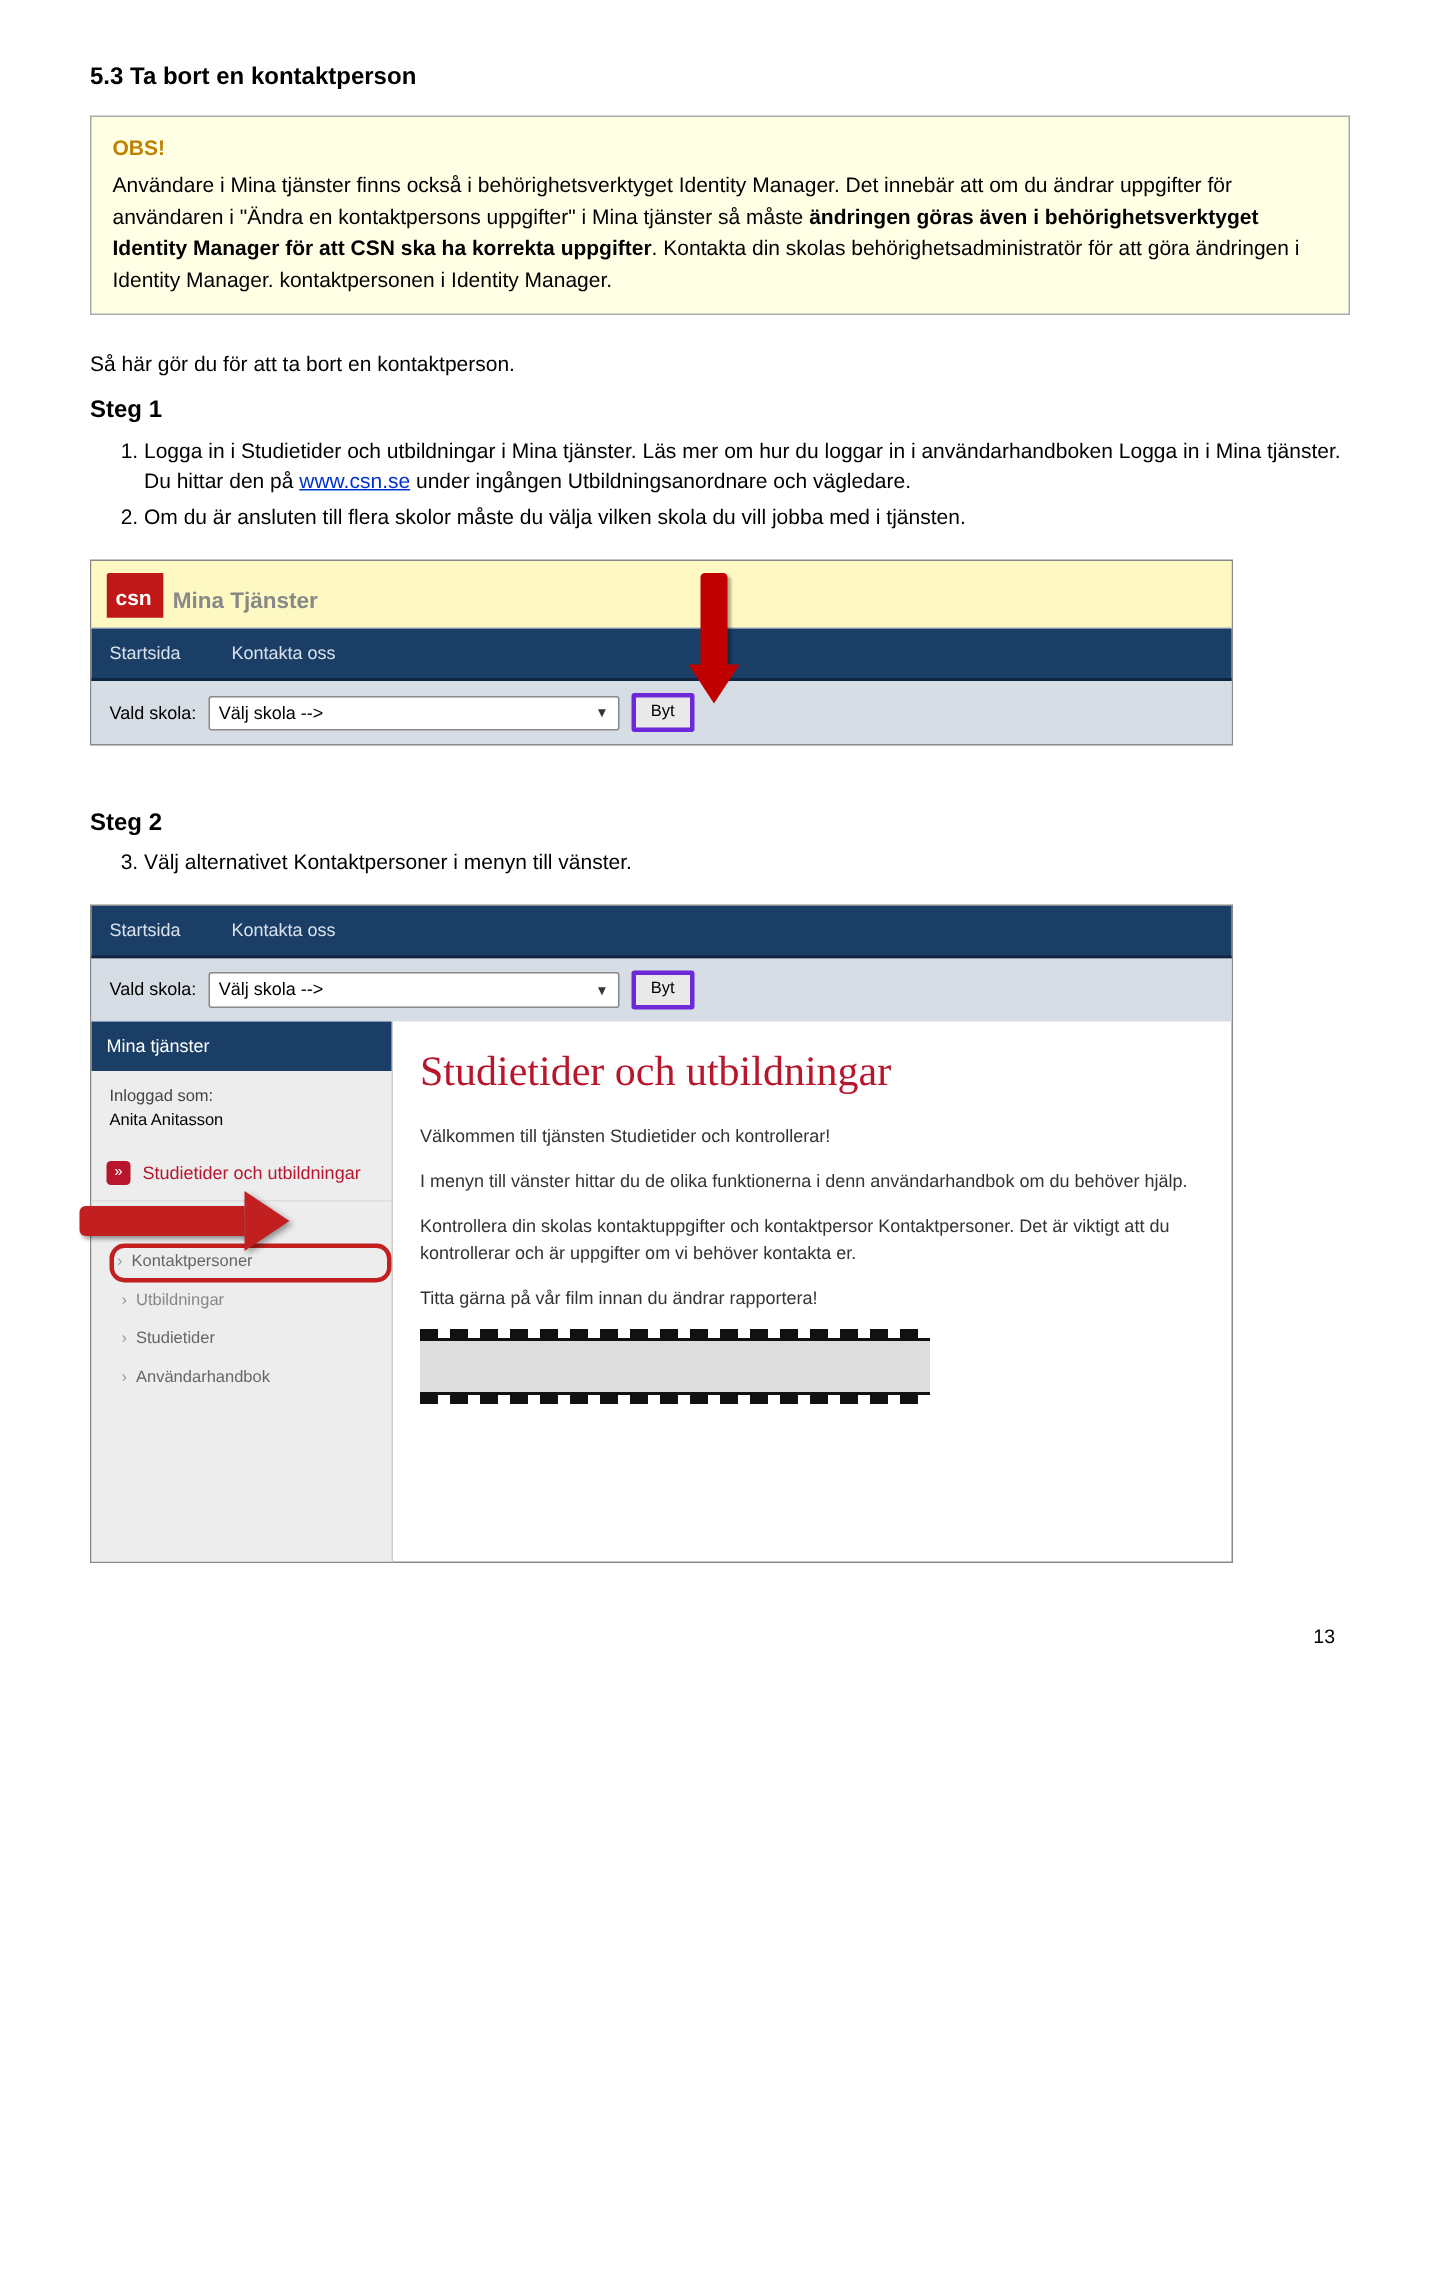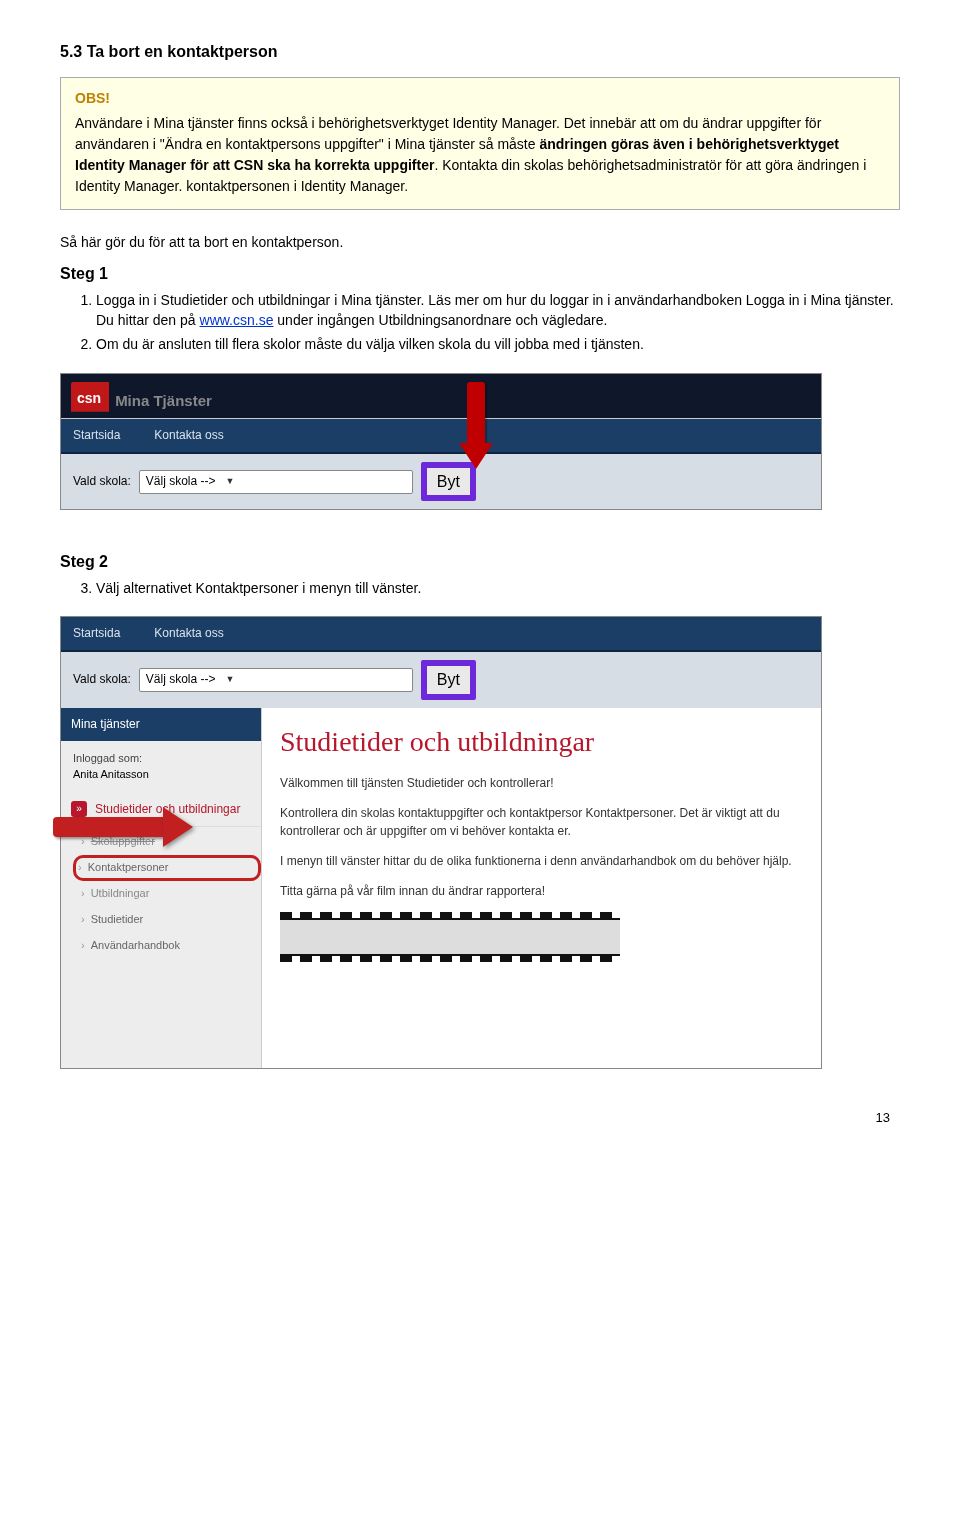--- a/index.html
+++ b/index.html
@@ -59,21 +59,21 @@
   }
   .screenshot-box2 {
     border: 1px solid #888;
     margin: 10px 0 30px 0;
     width: 760px;
     background: #fff;
     font-family: Verdana, sans-serif;
     font-size: 12px;
   }
   .csn-header {
-    background: #0f172a;
+    background: #fef9c3;
     padding: 8px 10px 6px 10px;
     display: flex;
     align-items: center;
     gap: 8px;
     border-bottom: 1px solid #ccc;
   }
   .csn-logo {
     display: inline-flex;
     align-items: flex-end;
   }
@@ -112,31 +112,32 @@
   }
   .skola-select {
     display: inline-flex;
     align-items: center;
     background: #fff;
     border: 1px solid #888;
     border-radius: 2px;
     padding: 2px 6px;
     gap: 10px;
     min-width: 260px;
+    justify-content: space-between;
   }
   .dropdown-arrow {
     font-size: 9px;
     color: #333;
   }
   .byt-btn {
     background: #e9e9e9;
-    border: 6px solid #6d28d9;
+    border: 3px solid #6d28d9;
     padding: 2px 10px;
     border-radius: 2px;
-    font-size: 16px;
+    font-size: 11px;
   }
   .arrow-shaft {
     background: #c00000;
     width: 18px;
     height: 62px;
     margin: 0 auto;
     border-radius: 3px 3px 0 0;
   }
   .arrow-head {
     width: 0; height: 0;
@@ -409,22 +410,22 @@
         <li>
           <span class="gt">›</span>
           <span>Användarhandbok</span>
         </li>
       </ul>
     </div>
 
     <div class="ss2-content">
       <h1 class="ss2-h1">Studietider och utbildningar</h1>
       <p>Välkommen till tjänsten Studietider och kontrollerar!</p>
+      <p>I menyn till vänster hittar du de olika funktionerna i denn användarhandbok om du behöver hjälp.</p>
       <p>Kontrollera din skolas kontaktuppgifter och kontaktpersor Kontaktpersoner. Det är viktigt att du kontrollerar och är uppgifter om vi behöver kontakta er.</p>
-      <p>I menyn till vänster hittar du de olika funktionerna i denn användarhandbok om du behöver hjälp.</p>
       <p>Titta gärna på vår film innan du ändrar rapportera!</p>
       <div class="film-strip">
         <div class="film-inner"></div>
       </div>
     </div>
   </div>
 </div>
 
 <div class="page-num">13</div>
 

